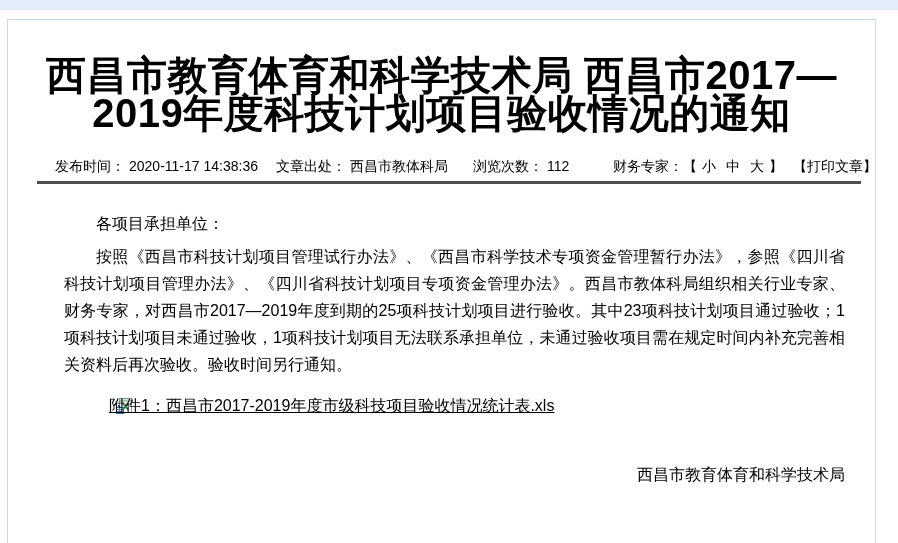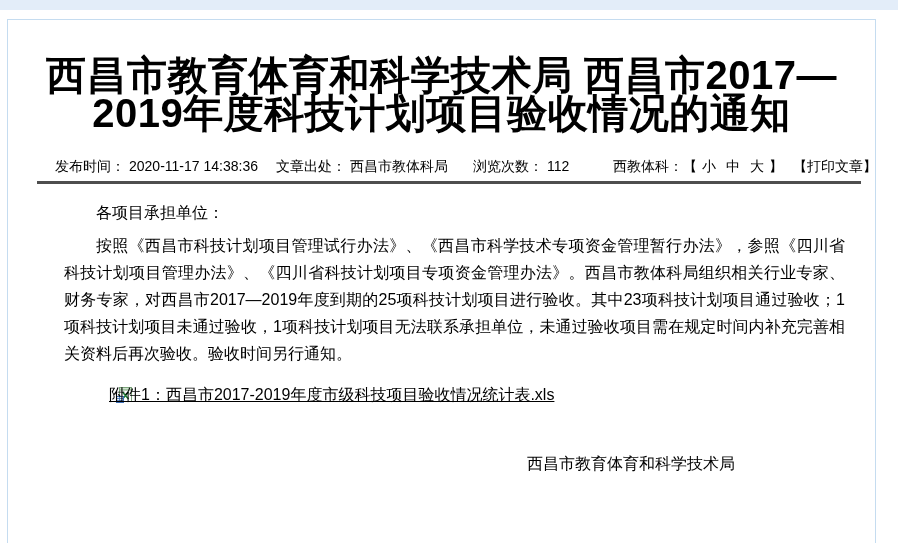--- a/index.html
+++ b/index.html
@@ -55,21 +55,21 @@
     margin: 3px 0 0 29px;
     width: 824px;
     height: 3px;
     background: #4e4e4e;
   }
   .article-body {
     padding: 0 30px 0 56px;
     font-size: 16px;
   }
   .salutation {
-    margin: 15px 0 0 0;
+    margin: 26px 0 0 0;
     line-height: 27px;
     text-indent: 32px;
   }
   .main-paragraph {
     margin: 6px 0 0 0;
     line-height: 27px;
     text-indent: 32px;
     text-align: justify;
   }
   .attachments { margin-top: 16px; }
@@ -88,20 +88,21 @@
     display: inline-block;
     width: 16px; height: 16px;
     vertical-align: -3px;
     margin-right: 3px;
   }
   .signature-line {
     margin-top: 48px;
     padding-left: 463px;
     font-size: 16px;
     white-space: nowrap;
+    text-align: right;
   }
 </style>
 </head>
 <body>
 
 <div class="top-bar"></div>
 
 <div class="page-frame">
 
   <h1 class="article-title">西昌市教育体育和科学技术局 西昌市2017—2019年度科技计划项目验收情况的通知</h1>
@@ -110,21 +111,21 @@
     <span class="meta-item meta-publish">
       <span class="meta-label">发布时间：</span><span>2020-11-17 14:38:36</span>
     </span>
     <span class="meta-item meta-source">
       <span class="meta-label">文章出处：</span><span>西昌市教体科局</span>
     </span>
     <span class="meta-item meta-views">
       <span class="meta-label">浏览次数：</span><span>112</span>
     </span>
     <span class="meta-item meta-fontsize">
-      <span>西教体科：</span><span>【</span><span class="fontsize-option">小</span><span class="fontsize-option">中</span><span class="fontsize-option">大</span><span>】</span>
+      <span>财务专家：</span><span>【</span><span class="fontsize-option">小</span><span class="fontsize-option">中</span><span class="fontsize-option">大</span><span>】</span>
     </span>
     <span class="meta-item meta-print">【打印文章】</span>
   </div>
 
   <div class="divider"></div>
 
   <div class="article-body">
     <p class="salutation">各项目承担单位：</p>
     <p class="main-paragraph">按照《西昌市科技计划项目管理试行办法》、《西昌市科学技术专项资金管理暂行办法》，参照《四川省科技计划项目管理办法》、《四川省科技计划项目专项资金管理办法》。西昌市教体科局组织相关行业专家、财务专家，对西昌市2017—2019年度到期的25项科技计划项目进行验收。其中23项科技计划项目通过验收；1项科技计划项目未通过验收，1项科技计划项目无法联系承担单位，未通过验收项目需在规定时间内补充完善相关资料后再次验收。验收时间另行通知。</p>
 

